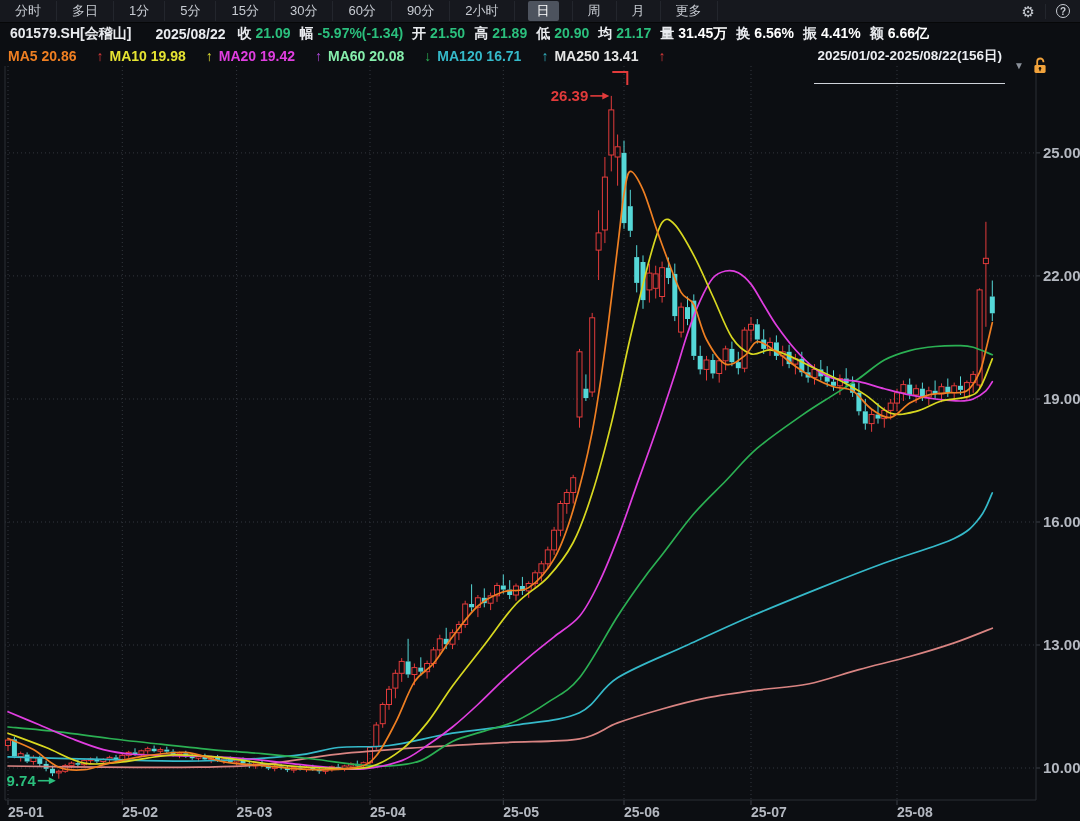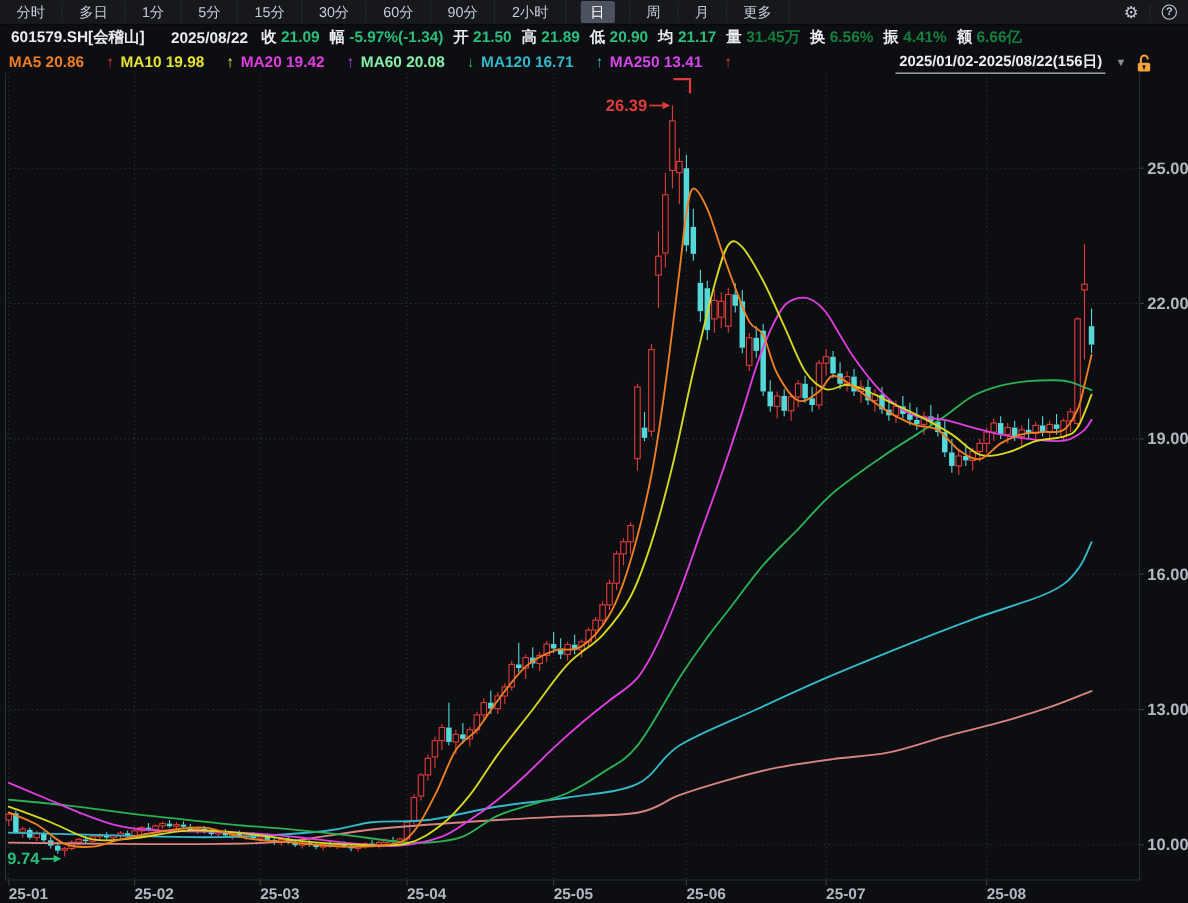--- a/index.html
+++ b/index.html
@@ -22,40 +22,40 @@
          font-size:10px;font-weight:bold;color:#c8ccd3;box-sizing:border-box;}
   
   .infobar{position:relative;z-index:3;height:22px;background:#0c0e12;display:flex;
            align-items:center;padding-left:10px;font-size:14px;color:#e9ebef;
            font-weight:600;white-space:nowrap;}
   .infobar .sym{font-weight:700;margin-right:24px;}
   .infobar .dt{margin-right:12px;}
   .fld{display:flex;margin-right:9px;}
   .fld .lb{color:#e9ebef;margin-right:4px;}
   .fld .vl.green{color:#2bbf7d;}
-  .fld .vl.white{color:#15803d;text-align:center;}
+  .fld .vl.white{color:#ffffff;text-align:center;}
   
   .mabar{position:relative;z-index:3;height:21px;background:#0c0e12;display:flex;
          align-items:center;padding-left:8px;font-size:14px;font-weight:700;
          white-space:nowrap;}
   .ma-item{margin-right:20px;}
   .ma-arrow{margin-right:6px;font-weight:700;}
   
   #chart{position:absolute;left:0;top:0;z-index:1;}
   #chart text.axis{fill:#b4b8c0;font-size:15px;font-weight:700;
                    font-family:"Liberation Sans","DejaVu Sans",sans-serif;}
   #chart text.xaxis{fill:#b4b8c0;font-size:14px;font-weight:600;
                    font-family:"Liberation Sans","DejaVu Sans",sans-serif;}
   #chart text.ann{font-size:15px;font-weight:700;
                   font-family:"Liberation Sans","DejaVu Sans",sans-serif;}
   
   .rangectl{position:absolute;z-index:4;top:47px;right:32px;display:flex;
             align-items:center;gap:9px;}
   .rangetext{color:#eceef2;font-size:13.5px;font-weight:700;
-             border-bottom:1.5px solid #cfd3da;padding:0 3px 1px 3px;cursor:pointer;}
+             border-bottom:1.5px solid #cfd3da;padding:0 3px 18px 3px;cursor:pointer;}
   .caret{color:#8b919a;font-size:10px;cursor:pointer;}
 </style>
 </head>
 <body>
 
 <svg id="chart" width="1080" height="821">
     <line x1="8" y1="66" x2="8" y2="800" stroke="#33373e" stroke-width="1" stroke-dasharray="1 3"></line>
     <line x1="8" y1="800" x2="8" y2="805" stroke="#3a3f46"></line>
     <text x="8" y="817" class="xaxis">25-01</text>
     <line x1="122.3" y1="66" x2="122.3" y2="800" stroke="#33373e" stroke-width="1" stroke-dasharray="1 3"></line>
@@ -686,21 +686,21 @@
       <span class="ma-item" style="color: rgb(239, 127, 34);">MA5 20.86</span>
       <span class="ma-arrow" style="color: rgb(226, 59, 59);">↑</span>
       <span class="ma-item" style="color: rgb(230, 228, 50);">MA10 19.98</span>
       <span class="ma-arrow" style="color: rgb(230, 228, 50);">↑</span>
       <span class="ma-item" style="color: rgb(224, 62, 224);">MA20 19.42</span>
       <span class="ma-arrow" style="color: rgb(180, 74, 224);">↑</span>
       <span class="ma-item" style="color: #86efac;">MA60 20.08</span>
       <span class="ma-arrow" style="color: rgb(43, 176, 83);">↓</span>
       <span class="ma-item" style="color: rgb(53, 185, 201);">MA120 16.71</span>
       <span class="ma-arrow" style="color: rgb(53, 185, 201);">↑</span>
-      <span class="ma-item" style="color: #d946ef;">MA250 13.41</span>
+      <span class="ma-item" style="color: #e5e5e5;">MA250 13.41</span>
       <span class="ma-arrow" style="color: rgb(226, 59, 59);">↑</span>
     </span>
 </div>
 
 <div class="rangectl">
   <span class="rangetext">2025/01/02-2025/08/22(156日)</span>
   <span class="caret">▼</span>
   <svg width="15" height="17" viewBox="0 0 15 17">
     <path d="M4.2 8.2 V4.6 A3.1 3.1 0 0 1 10.4 4.6 L10.4 5.2" fill="none" stroke="#f2a33c" stroke-width="1.8"></path>
     <rect x="1.4" y="8" width="11.2" height="8" rx="1.4" fill="#f2a33c"></rect>

